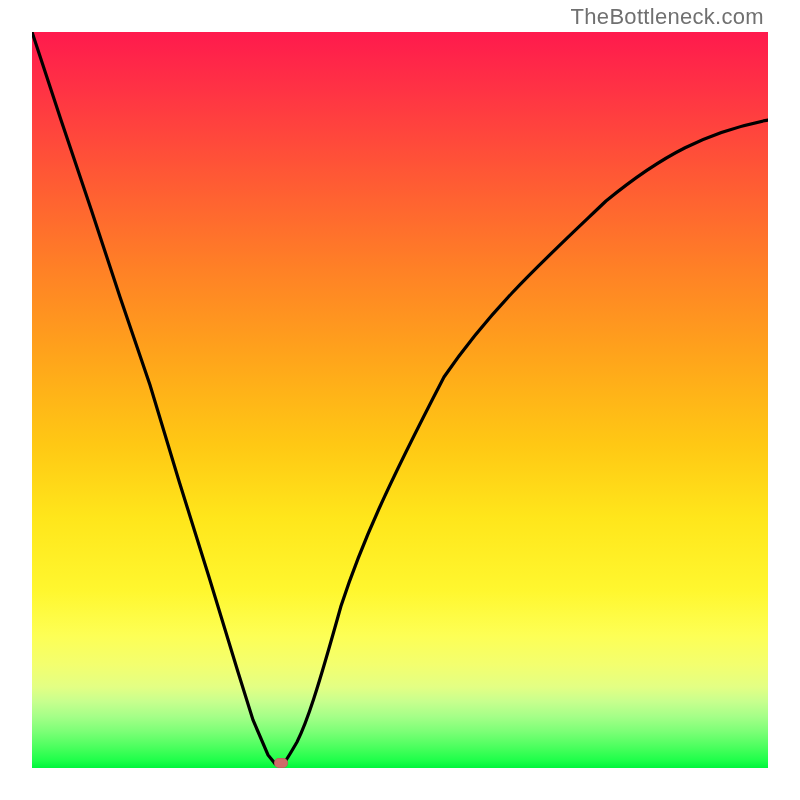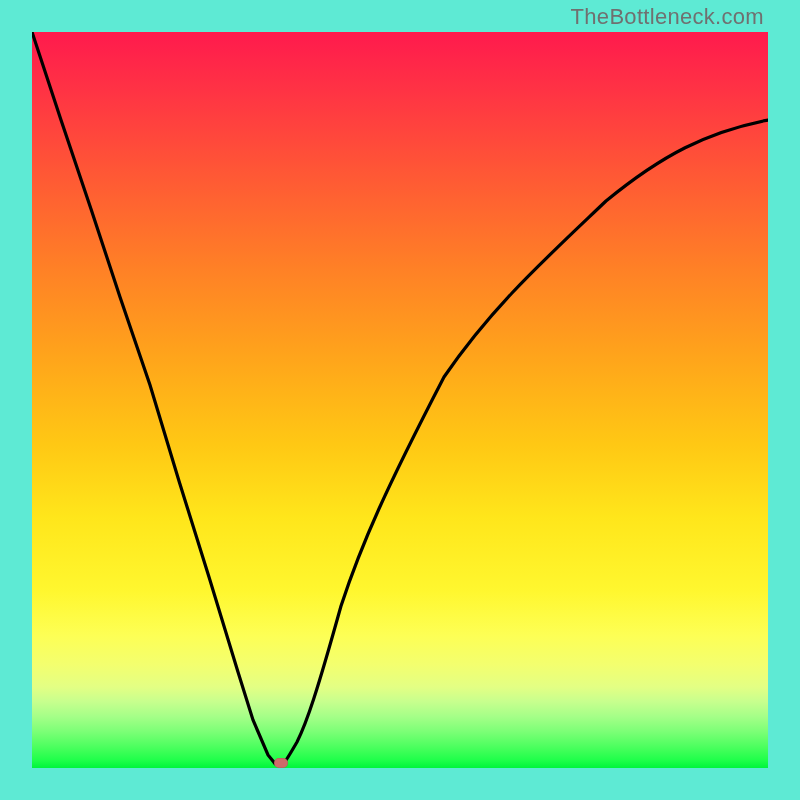--- a/index.html
+++ b/index.html
@@ -8,21 +8,21 @@
     width: 800px;
     height: 800px;
     background: #000;
     overflow: hidden;
     font-family: Arial, Helvetica, sans-serif;
   }
   .frame {
     position: relative;
     width: 800px;
     height: 800px;
-    background: #5eead4;
+    background: #ffffff;
   }
   .plot-area {
     position: absolute;
     left: 32px;
     top: 32px;
     width: 736px;
     height: 736px;
     background: linear-gradient(
       to bottom,
       #ff1a4d 0%,

